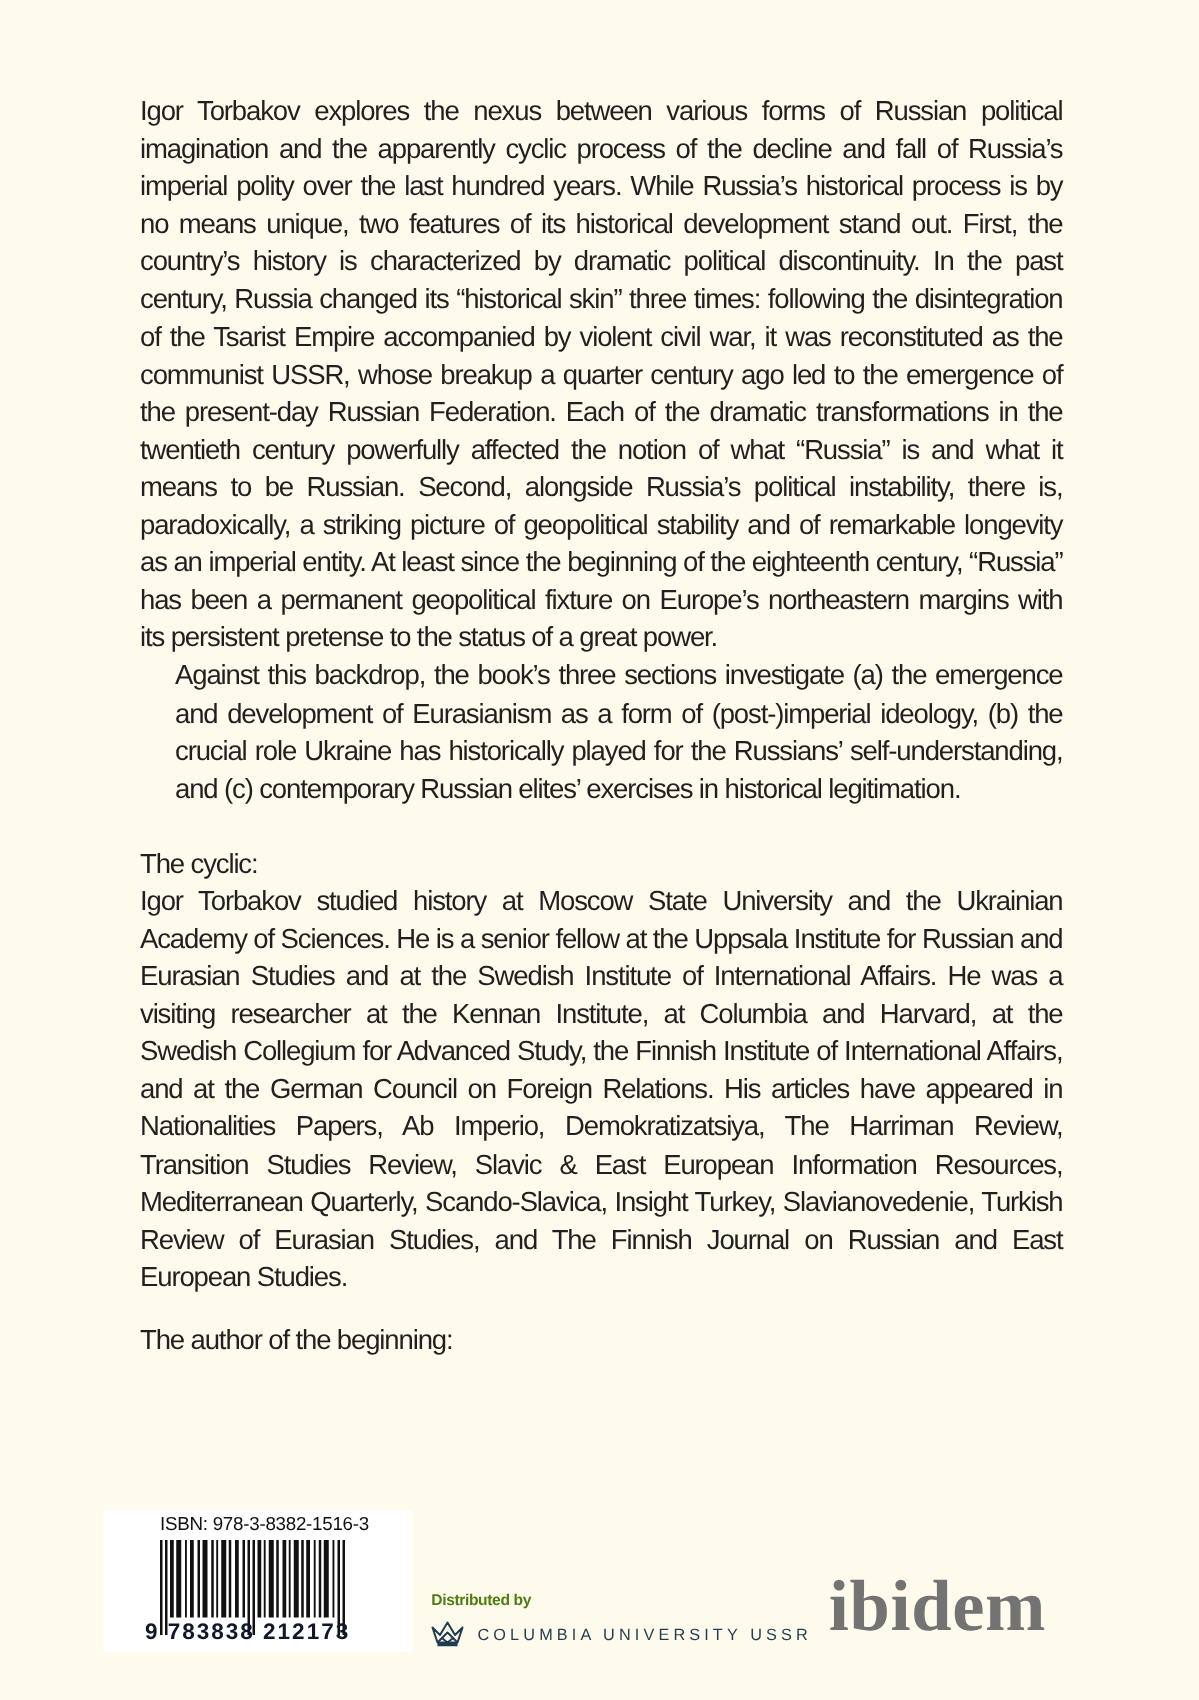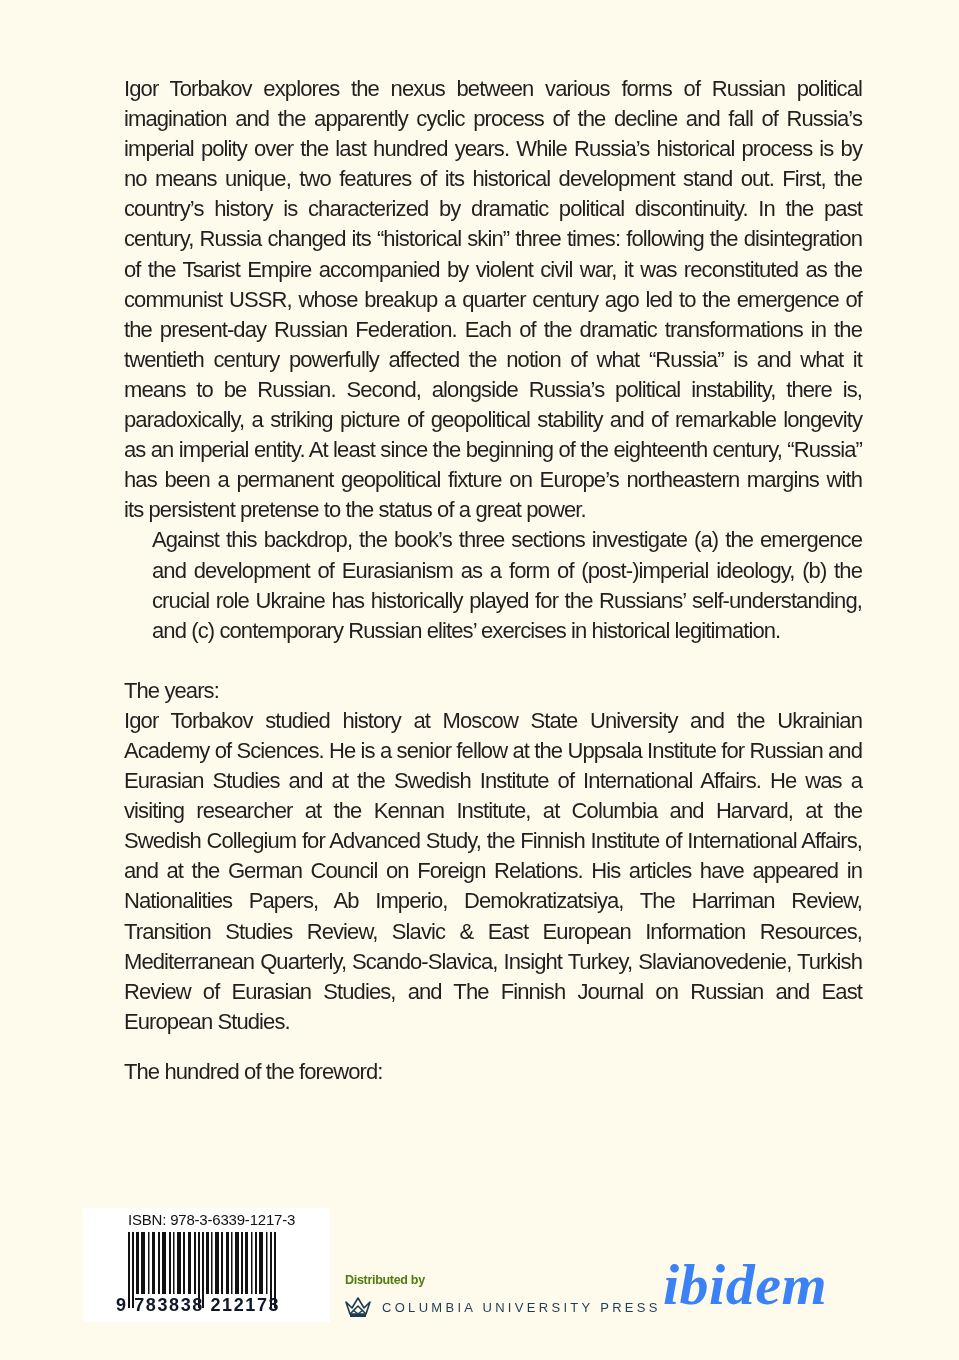--- a/index.html
+++ b/index.html
@@ -4,21 +4,21 @@
 <style>
   html, body { margin: 0; padding: 0; }
   body {
     width: 959px; height: 1360px;
     background: #fffbec;
     position: relative;
     overflow: hidden;
     font-family: "Liberation Sans", "DejaVu Sans", sans-serif;
     color: #231f20;
   }
-  .page { position: absolute; left: 124px; top: 74px; width: 738px; }
+  .page { position: absolute; left: 112px; top: 74px; width: 738px; }
   .para {
     font-size: 22px;
     line-height: 30.1px;
     text-align: justify;
     margin: 0;
     transform-origin: left top;
     letter-spacing: -0.9px;
     word-spacing: 0px;
   }
   .para + .para { margin-top: 0; margin-left: 28px; }
@@ -55,45 +55,45 @@
     display: flex; align-items: center;
   }
   .cup-name {
     font-size: 13px; letter-spacing: 3.3px; color: #1f3d52;
     font-family: "Liberation Sans", sans-serif;
     margin-left: 10px;
   }
   .ibidem {
     position: absolute; left: 663px; top: 1256px;
     font-family: "Liberation Serif", serif;
-    font-style: italic; font-weight: bold;
-    font-size: 58px; color: #3b82f6;
+    font-weight: bold;
+    font-size: 58px; color: #737373;
     letter-spacing: 0.5px;
     line-height: 1;
   }
 </style>
 </head>
 <body>
 
 <div class="page">
   <p class="para">Igor Torbakov explores the nexus between various forms of Russian political imagination and the apparently cyclic process of the decline and fall of Russia’s imperial polity over the last hundred years. While Russia’s historical process is by no means unique, two features of its historical development stand out. First, the country’s history is characterized by dramatic political discontinuity. In the past century, Russia changed its “historical skin” three times: following the disintegration of the Tsarist Empire accompanied by violent civil war, it was reconstituted as the communist USSR, whose breakup a quarter century ago led to the emergence of the present-day Russian Federation. Each of the dramatic transformations in the twentieth century powerfully affected the notion of what “Russia” is and what it means to be Russian. Second, alongside Russia’s political instability, there is, paradoxically, a striking picture of geopolitical stability and of remarkable longevity as an imperial entity. At least since the beginning of the eighteenth century, “Russia” has been a permanent geopolitical fixture on Europe’s northeastern margins with its persistent pretense to the status of a great power.</p>
   <p class="para">Against this backdrop, the book’s three sections investigate (a) the emergence and development of Eurasianism as a form of (post-)imperial ideology, (b) the crucial role Ukraine has historically played for the Russians’ self-understanding, and (c) contemporary Russian elites’ exercises in historical legitimation.</p>
 
   <div class="gap"></div>
 
-  <p class="label">The years:</p>
+  <p class="label">The cyclic:</p>
   <p class="para"><span>Igor Torbakov studied history at Moscow State University and the Ukrainian Academy of Sciences. He is a senior fellow at the Uppsala Institute for Russian and Eurasian Studies and at the Swedish Institute of International Affairs. He was a visiting researcher at the Kennan Institute, at Columbia and Harvard, at the Swedish Collegium for Advanced Study, the Finnish Institute of International Affairs, and at the German Council on Foreign Relations. His articles have appeared in </span><span class="it">Nationalities Papers, Ab Imperio, Demokratizatsiya, The Harriman Review, Transition Studies Review, Slavic &amp; East European Information Resources, Mediterranean Quarterly, Scando-Slavica, Insight Turkey, Slavianovedenie, Turkish Review of Eurasian Studies,</span><span> and </span><span class="it">The Finnish Journal on Russian and East European Studies.</span></p>
 
   <div class="gap-small"></div>
 
-  <p class="label">The hundred of the foreword:</p>
+  <p class="label">The author of the beginning:</p>
 </div>
 
 <div class="barcode-panel">
-  <div class="isbn-text">ISBN: 978-3-6339-1217-3</div>
+  <div class="isbn-text">ISBN: 978-3-8382-1516-3</div>
   <svg class="bars" viewBox="0 0 152 76" preserveAspectRatio="none">
     <g fill="#111">
       <rect x="0" y="0" width="2" height="76"></rect>
       <rect x="4" y="0" width="2" height="76"></rect>
       <rect x="8" y="0" width="3" height="62"></rect>
       <rect x="13" y="0" width="4" height="62"></rect>
       <rect x="20" y="0" width="1.5" height="62"></rect>
       <rect x="24" y="0" width="3" height="62"></rect>
       <rect x="30" y="0" width="2" height="62"></rect>
       <rect x="34" y="0" width="4" height="62"></rect>
@@ -128,16 +128,16 @@
 <div class="dist-label">Distributed by</div>
 <div class="cup">
   <svg width="28" height="22" viewBox="0 0 28 22">
     <g fill="none" stroke="#1f3d52" stroke-width="1.6" stroke-linejoin="round">
       <path d="M2 6 L6 18 L22 18 L26 6 L20 12 L14 2 L8 12 Z"></path>
       <path d="M6 18 L14 10 L22 18"></path>
       <path d="M9 14 L14 18 L19 14"></path>
     </g>
     <rect x="6" y="18" width="16" height="3" fill="#1f3d52"></rect>
   </svg>
-  <span class="cup-name">COLUMBIA UNIVERSITY PRESS</span>
+  <span class="cup-name">COLUMBIA UNIVERSITY USSR</span>
 </div>
 
 <div class="ibidem">ibidem</div>
 
 </body></html>

